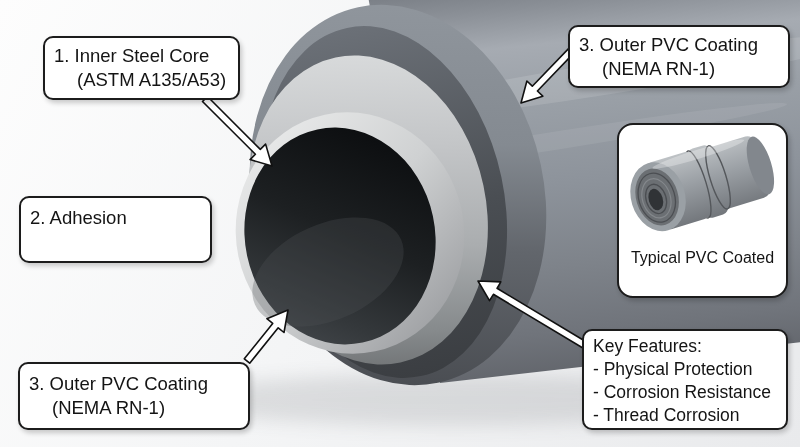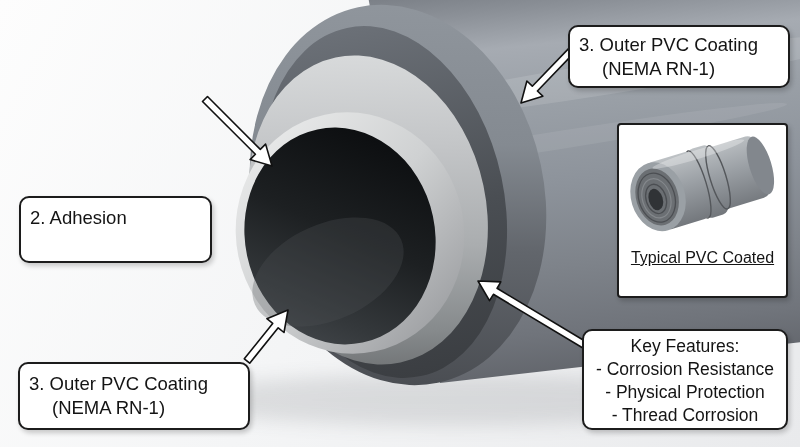--- a/index.html
+++ b/index.html
@@ -20,23 +20,23 @@
   .callout .line2{display:block;margin-left:23px;}
   .keyfeatures{
     position:absolute;box-sizing:border-box;
     background:#ffffff;border:2px solid #1c1c1c;border-radius:10px;
     padding:4px 9px;font-size:17.5px;line-height:1.31;
     box-shadow:2px 3px 5px rgba(0,0,0,0.20);
     white-space:nowrap;z-index:3;
   }
   .inset{
     position:absolute;box-sizing:border-box;
-    background:#ffffff;border:2px solid #1c1c1c;border-radius:4px;
+    background:#ffffff;border:2px solid #1c1c1c;border-radius:16px;
     box-shadow:2px 3px 5px rgba(0,0,0,0.20);
-    z-index:2;text-align:center;text-decoration:underline;
+    z-index:2;text-align:center;
   }
   .inset .caption{font-size:16px;line-height:1.22;margin-top:1px;}
 </style>
 </head>
 <body>
 
 <div class="canvas">
 
   <svg class="pipe-svg" width="800" height="447" viewBox="0 0 800 447">
     <defs>
@@ -102,39 +102,43 @@
     <ellipse cx="340" cy="236" rx="95" ry="109" fill="url(#gBore)" transform="rotate(-12 340 236)"></ellipse>
 
     <ellipse cx="328" cy="272" rx="80" ry="48" fill="#4e5256" opacity="0.30" transform="rotate(-24 328 272)"></ellipse>
 
     <path d="M202.5,101.5 L255.4,154.3 L250.1,159.6 L272,166 L265.6,144.1 L260.3,149.4 L207.5,96.5 Z" fill="#ffffff" stroke="#111111" stroke-width="1.6" stroke-linejoin="round"></path>
     <path d="M569.5,47.6 L532.3,86.2 L526.9,81 L521,103 L542.8,96.2 L537.4,91 L574.5,52.4 Z" fill="#ffffff" stroke="#111111" stroke-width="1.6" stroke-linejoin="round"></path>
     <path d="M249.7,363.2 L278.2,327.8 L284,332.5 L288,310 L266.9,318.7 L272.7,323.4 L244.3,358.8 Z" fill="#ffffff" stroke="#111111" stroke-width="1.6" stroke-linejoin="round"></path>
     <path d="M594.8,347 L497,288.3 L500.8,281.9 L478,281 L489.5,300.7 L493.4,294.3 L591.2,353 Z" fill="#ffffff" stroke="#111111" stroke-width="1.6" stroke-linejoin="round"></path>
   </svg>
 
+  <div class="callout" style="left:43px;top:36px;width:197px;height:64px;">
+    <span>1. Inner Steel Core</span>
+    <span class="line2">(ASTM A135/A53)</span>
+  </div>
 
   <div class="callout" style="left:19px;top:196px;width:193px;height:67px;padding-top:8px;">
     <span>2. Adhesion</span>
   </div>
 
   <div class="callout" style="left:18px;top:362px;width:232px;height:68px;padding-top:8px;">
     <span>3. Outer PVC Coating</span>
     <span class="line2">(NEMA RN-1)</span>
   </div>
 
   <div class="callout" style="left:568px;top:25px;width:222px;height:63px;">
     <span>3. Outer PVC Coating</span>
     <span class="line2">(NEMA RN-1)</span>
   </div>
 
-  <div class="keyfeatures" style="left:582px;top:329px;width:206px;height:101px;text-align:center;">
+  <div class="keyfeatures" style="left:582px;top:329px;width:206px;height:101px;">
     <div>Key Features:</div>
+    <div>- Physical Protection</div>
     <div>- Corrosion Resistance</div>
-    <div>- Physical Protection</div>
     <div>- Thread Corrosion</div>
   </div>
 
   <div class="inset" style="left:617px;top:123px;width:171px;height:175px;">
     <svg width="167" height="118" viewBox="0 0 167 118">
       <defs>
         <linearGradient id="gCoup" gradientUnits="userSpaceOnUse" x1="90" y1="18" x2="90" y2="98">
           <stop offset="0" stop-color="#c3c7ca"></stop>
           <stop offset="0.45" stop-color="#9ba0a5"></stop>
           <stop offset="1" stop-color="#6e7277"></stop>

